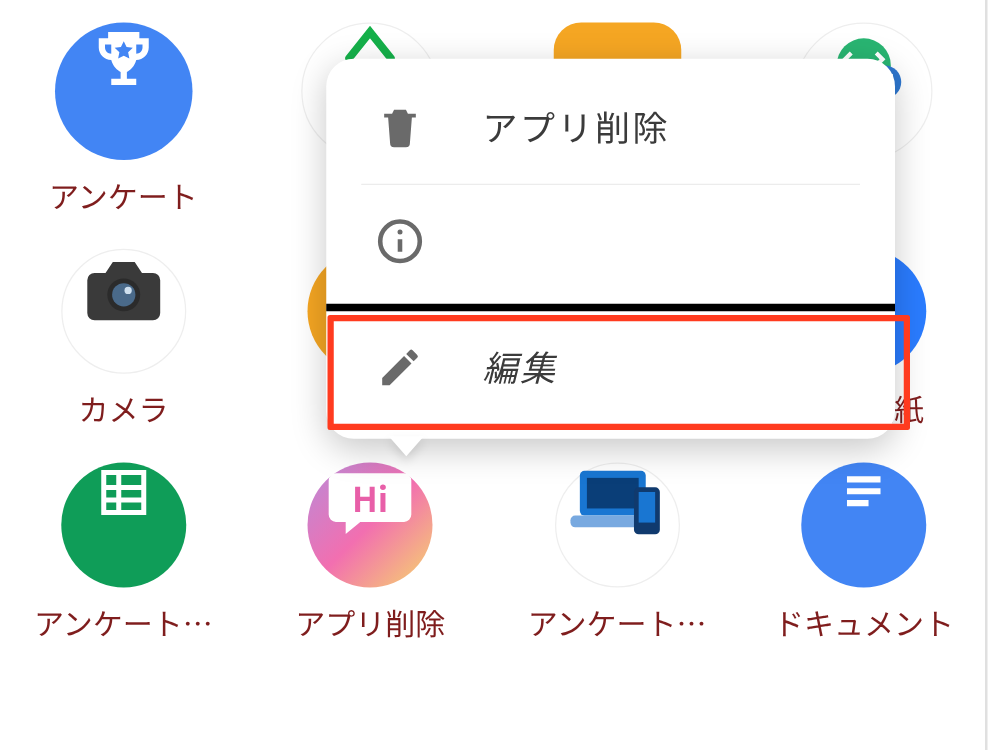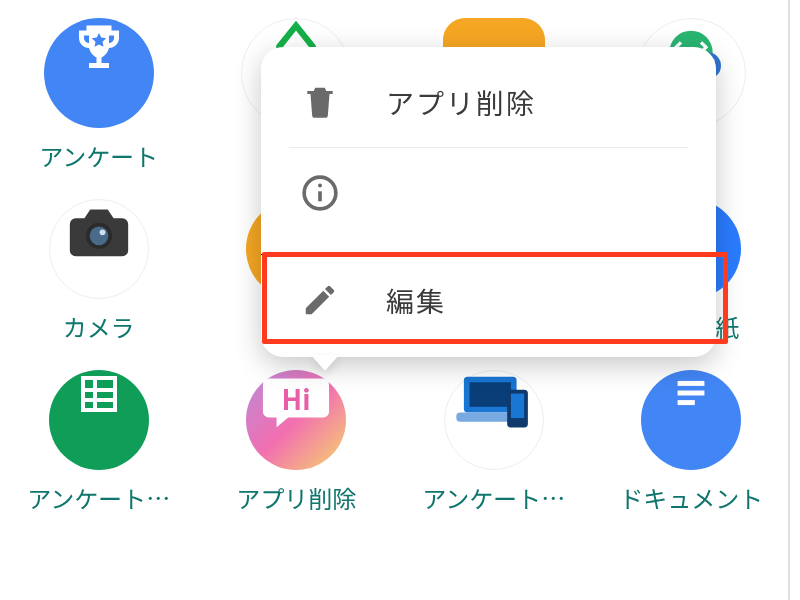--- a/index.html
+++ b/index.html
@@ -31,21 +31,21 @@
   }
   .app {
     width: 190px;
     display: flex;
     flex-direction: column;
     align-items: center;
     gap: 10px;
   }
   .app-label {
     font-size: 24px;
-    color: #0f766e;
+    color: #7f1d1d;
     white-space: nowrap;
     overflow: hidden;
     text-overflow: ellipsis;
     max-width: 180px;
     text-align: center;
   }
   .icon-circle {
     width: 110px;
     height: 110px;
     border-radius: 55px;
@@ -91,22 +91,23 @@
     filter: drop-shadow(0 4px 4px rgba(0,0,0,0.12));
   }
   .menu-item {
     display: flex;
     align-items: center;
     gap: 45px;
     padding: 24px 34px 24px 38px;
     cursor: pointer;
   }
   .menu-item + .menu-item {
-    border-top: 1px solid #000000;
-    margin-top: 16px;
+    border-top: 6px solid #000000;
+    margin-top: 5px;
+    font-style: italic;
   }
   .menu-item:nth-child(2) { border-top: none; }
   .menu-label {
     font-size: 28px;
     color: #3b3b3b;
     letter-spacing: 2px;
   }
   .menu-icon {
     width: 42px;
     height: 42px;

